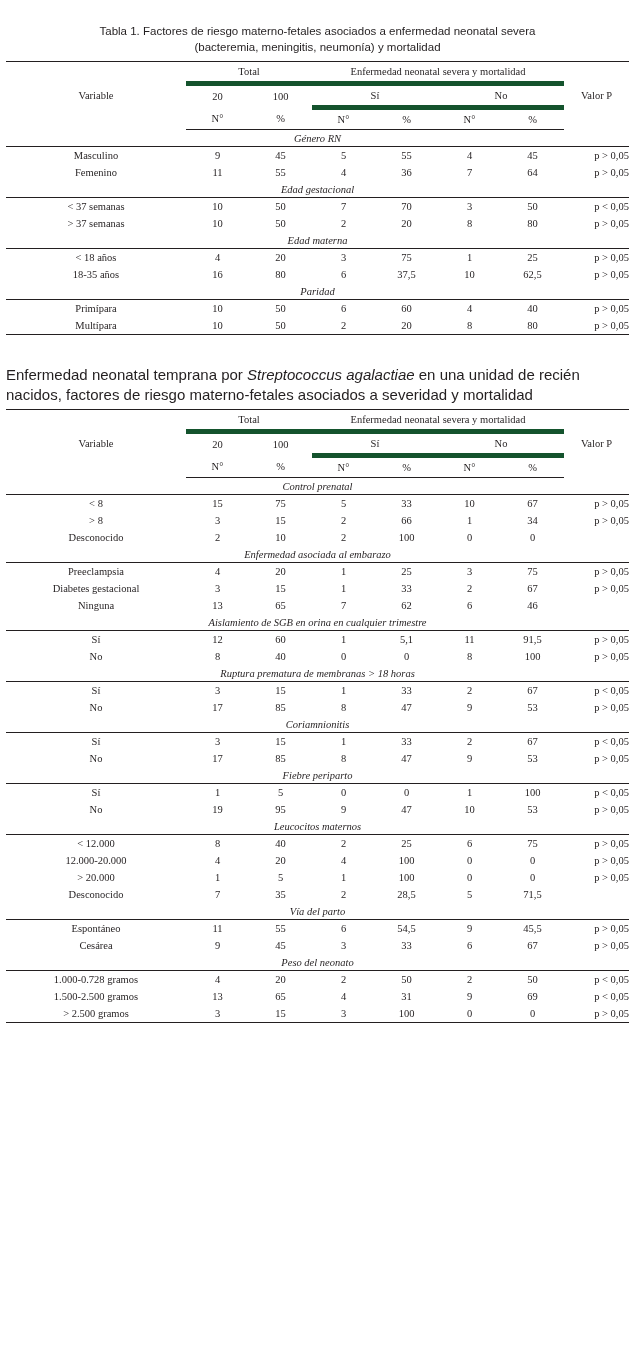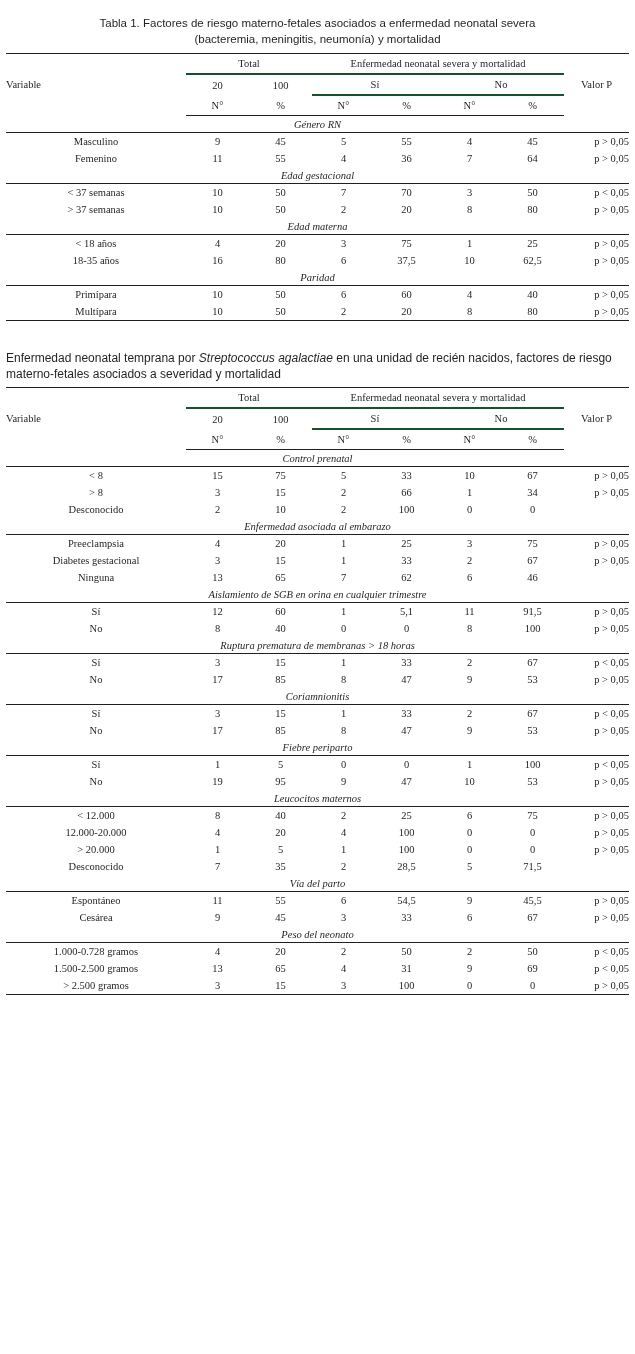--- a/index.html
+++ b/index.html
@@ -9,36 +9,36 @@
   }
   body {
     width: 635px;
     font-family: "Liberation Serif", serif;
     color: #231f20;
     -webkit-font-smoothing: antialiased;
   }
   .page {
     width: 635px;
     box-sizing: border-box;
-    padding: 16px 6px 4px 6px;
+    padding: 24px 6px 4px 6px;
   }
   .table-title {
     text-align: center;
     font-family: "Liberation Sans", sans-serif;
     font-size: 11.5px;
     line-height: 1.35;
     font-weight: 400;
     color: #231f20;
     margin: 0 0 6px 0;
     padding: 0 10px;
   }
   .table-title .ln { display: block; }
   .subtable-caption {
     font-family: "Liberation Sans", sans-serif;
-    font-size: 12px;
+    font-size: 15px;
     line-height: 1.3;
     color: #231f20;
     margin: 0 0 5px 0;
     text-align: left;
   }
   .subtable-caption i { font-style: italic; }
 
   table.tbl {
     border-collapse: collapse;
     width: 623px;
@@ -53,25 +53,25 @@
   .rule-bot td { border-bottom: 1px solid #231f20; }
 
   
   .hdr-cell {
     text-align: center;
     font-size: 10.5px;
     height: 19px;
     line-height: 19px;
   }
   .hdr-var {
-    text-align: left;
+    text-align: center;
     font-size: 10.5px;
   }
   .hdr-span-line {
-    border-bottom: 2px solid #14532d;
+    border-bottom: 5px solid #14532d;
   }
   .hdr-row-h { height: 20px; }
 
   
   .grp {
     font-style: italic;
     font-size: 10.5px;
     text-align: center;
     padding: 4px 0 3px 4px;
     border-bottom: 1px solid #231f20;

